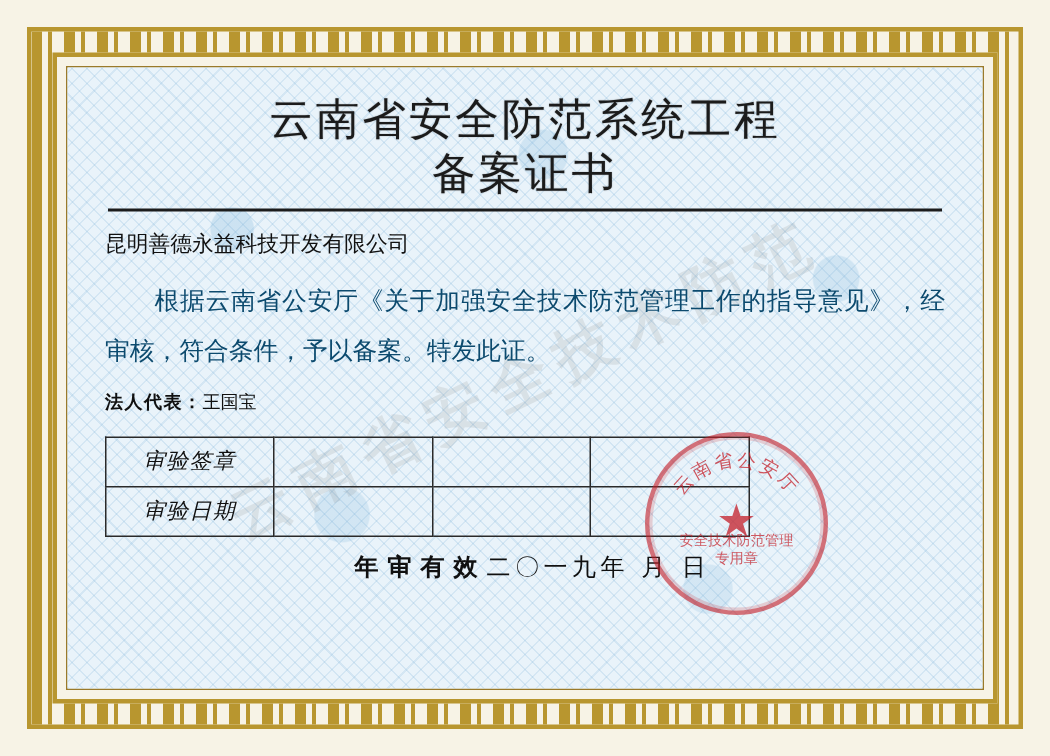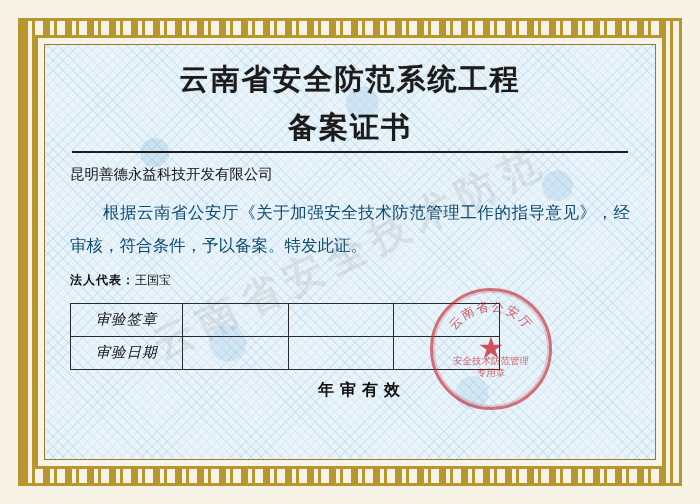--- a/index.html
+++ b/index.html
@@ -77,28 +77,28 @@
   }
   
   .content {
     position: absolute;
     left: 44px; top: 44px; right: 44px; bottom: 44px;
     padding: 14px 26px 10px 26px;
   }
   .title-wrap { text-align: center; margin-top: 4px; }
   .title-1, .title-2 {
     font-family: "DejaVu Sans", sans-serif;
-    font-weight: bold;
+    font-weight: normal;
     color: #1b1b1b;
     letter-spacing: 2px;
     line-height: 1.18;
     text-shadow: 0 0 1px rgba(0,0,0,0.35);
   }
   .title-1 { font-size: 29px; }
-  .title-2 { font-size: 29px; margin-top: 14px; }
+  .title-2 { font-size: 29px; margin-top: 2px; }
   .title-rule {
     height: 2px;
     background: #1c1c1c;
     margin: 7px 2px 0 2px;
   }
   .row-company {
     display: flex;
     align-items: flex-end;
     justify-content: space-between;
     margin-top: 12px;
@@ -235,20 +235,21 @@
         <td class="lbl">审验日期</td>
         <td class="val"></td>
         <td class="val"></td>
         <td class="val"></td>
       </tr>
     </tbody>
       </table>
 
     <div class="footer">
       <div class="valid">年审有效</div>
+      <div class="date-line">二〇一九年 月 日</div>
     </div>
 
   </div>
 
   <div class="seal">
     <div class="seal-arc">
       <svg viewBox="0 0 122 122" aria-hidden="true">
         <defs>
           <path id="arcpath" d="M 16,66 A 45,45 0 0 1 106,66"></path>
         </defs>

